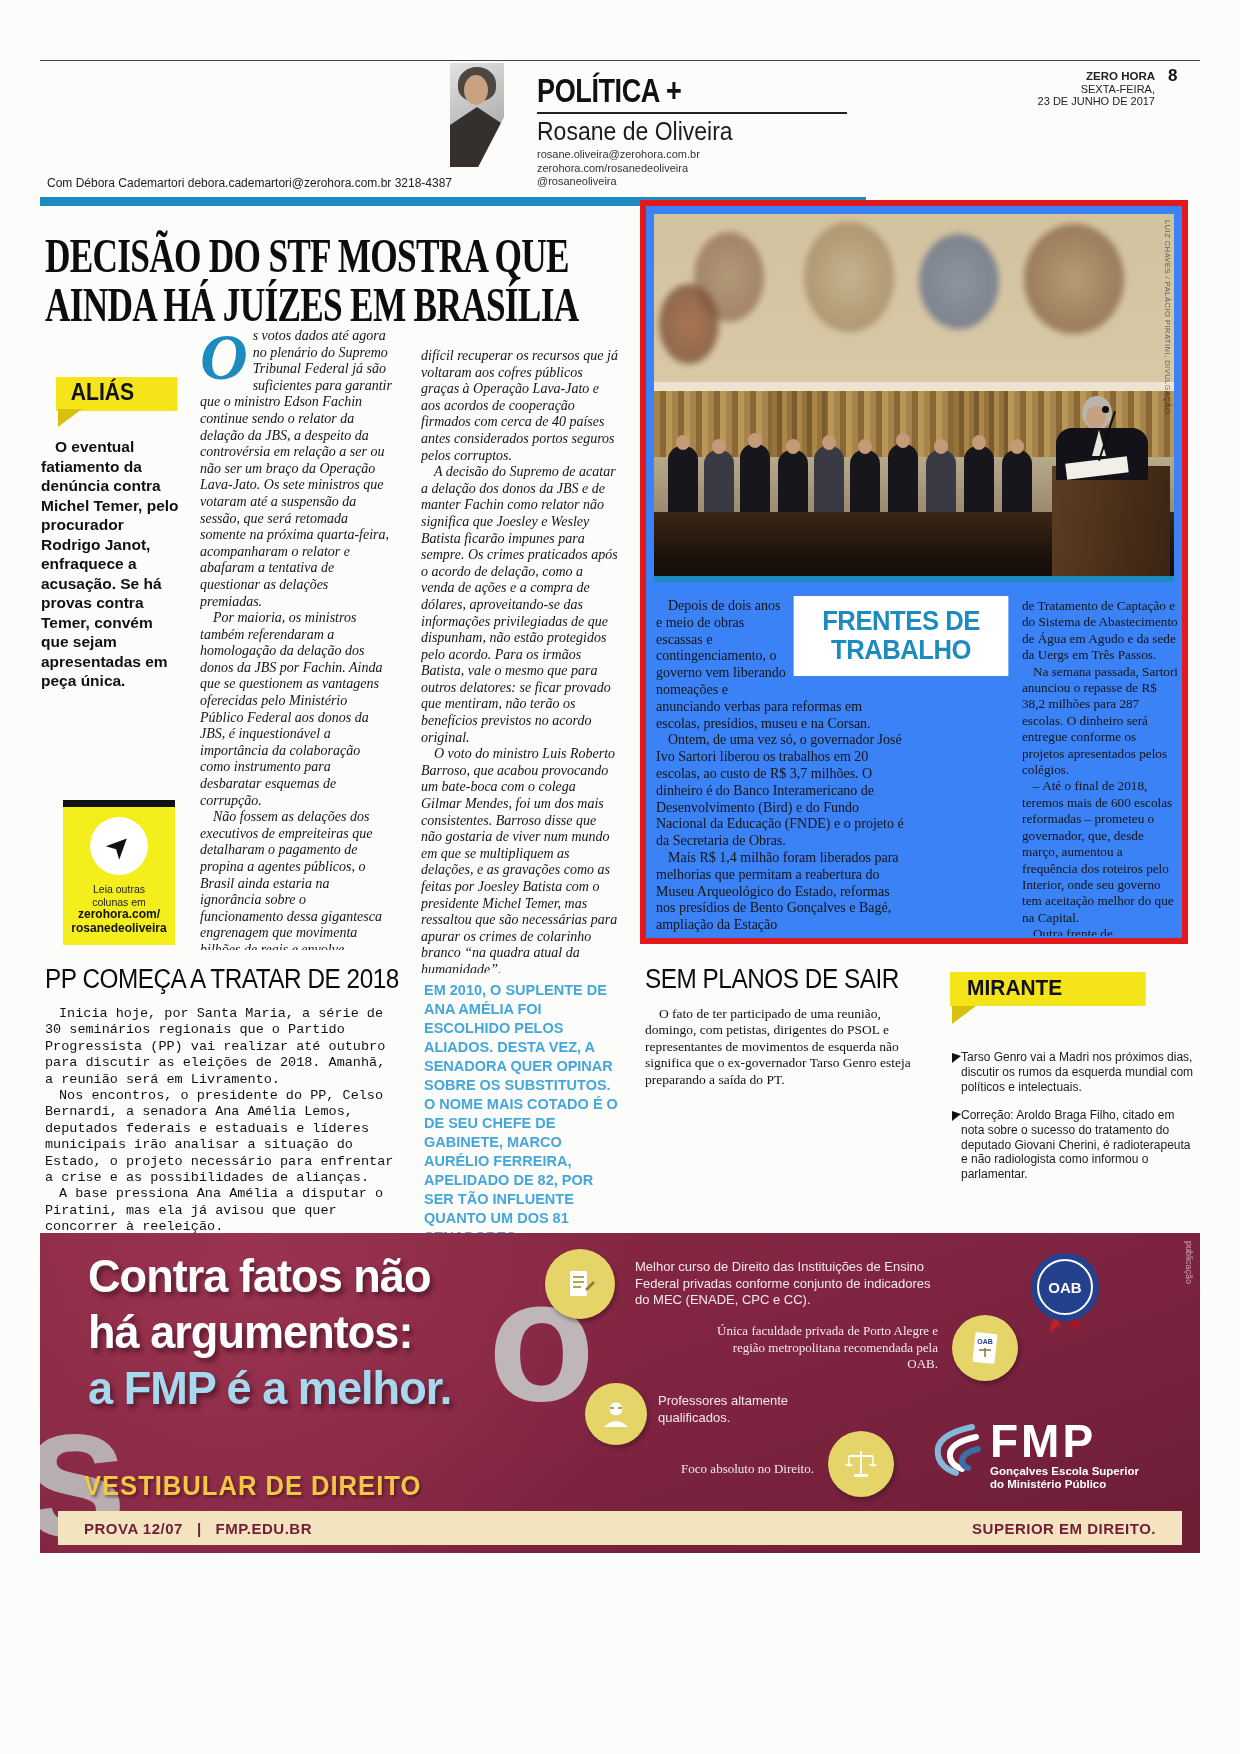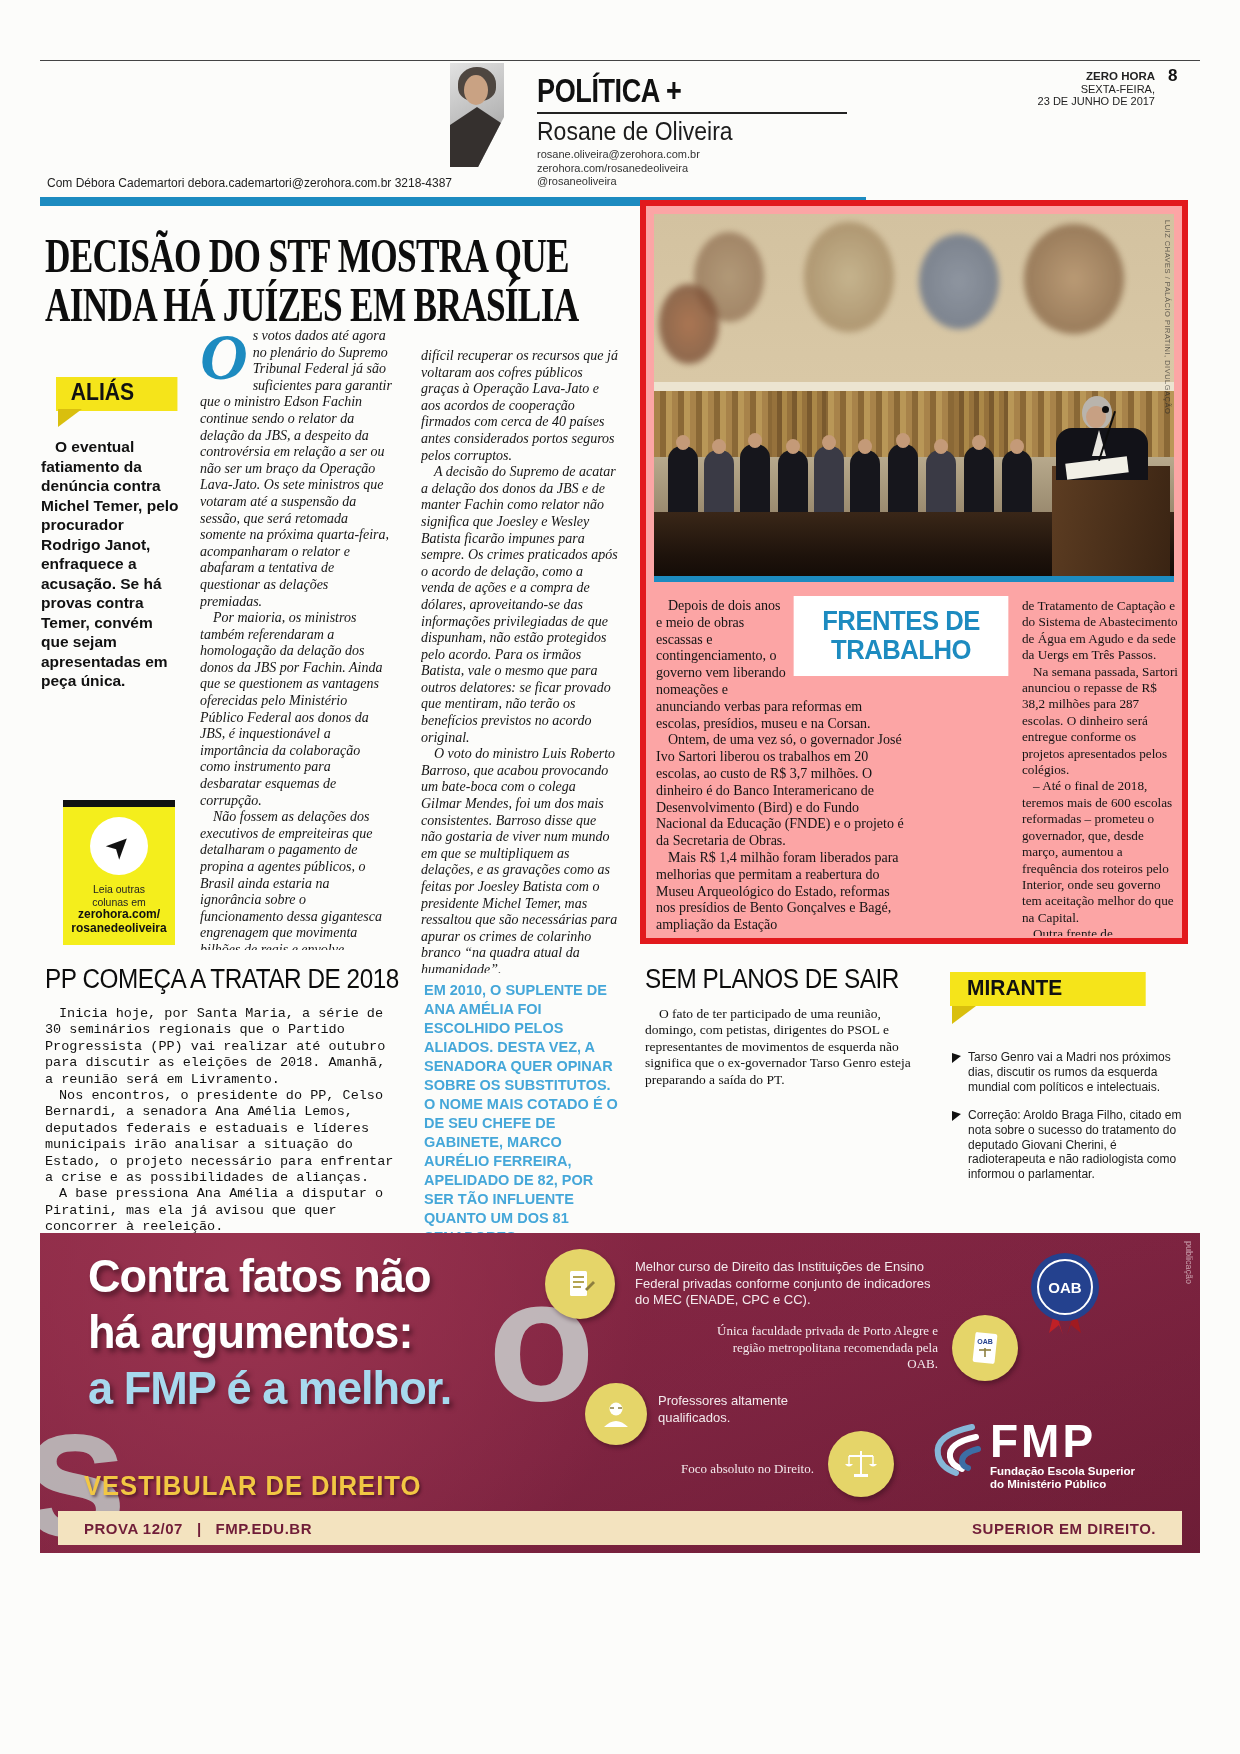--- a/index.html
+++ b/index.html
@@ -46,21 +46,21 @@
   .promo-bold{font-size:12px;font-weight:800;line-height:13.5px;color:#111;}
   
   .col{font-size:14px;line-height:16.6px;color:#151515;}
   .col p{text-indent:13px;}
   .col p.first{text-indent:0;}
   .col1{left:200px;top:328px;width:192px;height:622px;overflow:hidden;}
   .col2{left:421px;top:328px;width:197px;height:625px;overflow:hidden;margin-top:20px;}
   .dropcap{float:left;font-family:"Liberation Serif",serif;font-weight:700;font-size:66px;line-height:52px;
     color:#1d8bc0;margin:3px 5px 0 0;}
   
-  .frentes-box{left:640px;top:200px;width:548px;height:744px;border:6px solid #e2191d;background:#fca5a5;box-sizing:border-box;}
+  .frentes-box{left:640px;top:200px;width:548px;height:744px;border:6px solid #e2191d;background:#3b82f6;box-sizing:border-box;}
   .photo{position:absolute;left:8px;top:8px;width:520px;height:362px;overflow:hidden;background:#c9b794;}
   .fresco{position:absolute;left:0;top:0;width:100%;height:168px;
     background:linear-gradient(#d3c2a0,#dccb extraa 0);background:linear-gradient(#d3c2a0,#d9c8a6);}
   .blob{position:absolute;border-radius:50%;filter:blur(3px);opacity:.8;}
   .molding{position:absolute;left:0;top:168px;width:100%;height:9px;background:#ece4d0;box-shadow:0 2px 2px rgba(0,0,0,.25);}
   .curtain{position:absolute;top:177px;height:66px;width:100%;
     background:repeating-linear-gradient(90deg,#a8834a 0 6px,#8a6836 6px 12px,#b99757 12px 18px);}
   .curtain-panel{position:absolute;top:177px;width:54px;height:102px;
     background:repeating-linear-gradient(90deg,#96723c 0 5px,#7a5a2e 5px 10px,#ab8848 10px 15px);}
   .wallback{position:absolute;left:0;top:243px;width:100%;height:62px;background:linear-gradient(#b7a98c,#97876c);}
@@ -98,21 +98,21 @@
     font-size:13.5px;line-height:16.4px;}
   .pp-body p{text-indent:14px;}
   .blue-note{left:424px;top:981px;width:196px;font-size:14.5px;font-weight:700;line-height:19px;color:#45a7d9;}
   .sem-header{left:645px;top:964px;}
   .sem-body{left:645px;top:1006px;width:270px;height:200px;font-family:"Liberation Serif",serif;
     font-size:13.5px;line-height:16.4px;}
   .sem-body p{text-indent:14px;}
   .mirante-label{left:950px;top:972px;width:206px;height:34px;background:#f5e41a;
     font-size:22px;font-weight:600;padding:3px 0 0 18px;transform:scaleX(.95);box-sizing:border-box;}
   .mirante-fold{left:952px;top:1006px;width:0;height:0;border-top:18px solid #d9bf0e;border-right:24px solid transparent;}
-  .mirante-item{position:absolute;left:952px;width:244px;display:flex;gap:7px;}
+  .mirante-item{position:absolute;left:952px;width:244px;display:flex;}
   .flag-marker{flex:none;width:0;height:0;border-left:9px solid #111;border-top:3px solid transparent;
     border-bottom:7px solid transparent;margin-top:3px;}
   .mirante-text{font-size:12px;line-height:14.8px;color:#1c1c1c;}
   
   .ad{left:40px;top:1233px;width:1160px;height:320px;overflow:hidden;
     background:radial-gradient(circle at 18% 12%,#9a3450 0%,#84264333 40%),linear-gradient(160deg,#8d2a46 0%,#7c2340 55%,#671b33 100%);}
   .ghost{position:absolute;font-weight:800;color:#c6c6c6;opacity:.9;z-index:1;font-family:"Liberation Sans",sans-serif;}
   .ad-line{position:absolute;z-index:2;font-weight:800;font-size:46px;letter-spacing:-1px;color:#fff;
     text-shadow:3px 4px 5px rgba(40,10,20,.55);transform:scaleX(.98);transform-origin:left top;white-space:nowrap;}
   .ad-line3{color:#a7d9ee;}
@@ -334,21 +334,21 @@
 
     <div class="fmp-logo" style="left:888px;top:188px;">
       <svg width="54" height="56" viewBox="0 0 54 56">
         <path d="M44 6 Q6 14 10 34 Q12 46 28 52" fill="none" stroke="#86b7d8" stroke-width="6" stroke-linecap="round"></path>
         <path d="M48 16 Q20 22 22 36 Q23 44 34 48" fill="none" stroke="#ffffff" stroke-width="6" stroke-linecap="round"></path>
         <path d="M50 28 Q34 32 34 40 Q34 45 40 47" fill="none" stroke="#3c6ea5" stroke-width="6" stroke-linecap="round"></path>
       </svg>
       <div>
         <div class="fmp-word">FMP</div>
         <div class="fmp-sub">
-          <div>Fundação Escola Superior</div>
+          <div>Gonçalves Escola Superior</div>
           <div>do Ministério Público</div>
         </div>
       </div>
     </div>
 
     <div class="vestibular" style="left:44px;top:238px;">VESTIBULAR DE DIREITO</div>
 
     <div class="cream-bar">
       <div class="cream-left">
         <span>PROVA 12/07</span>

